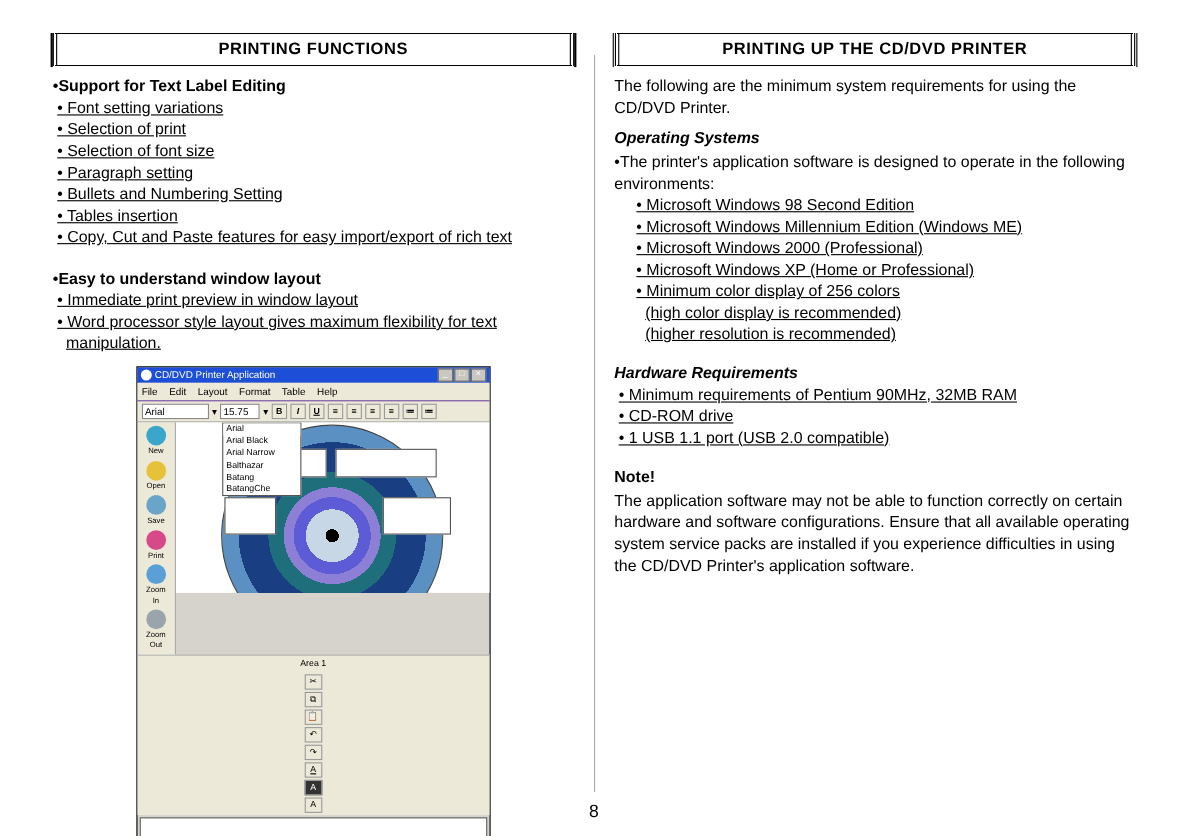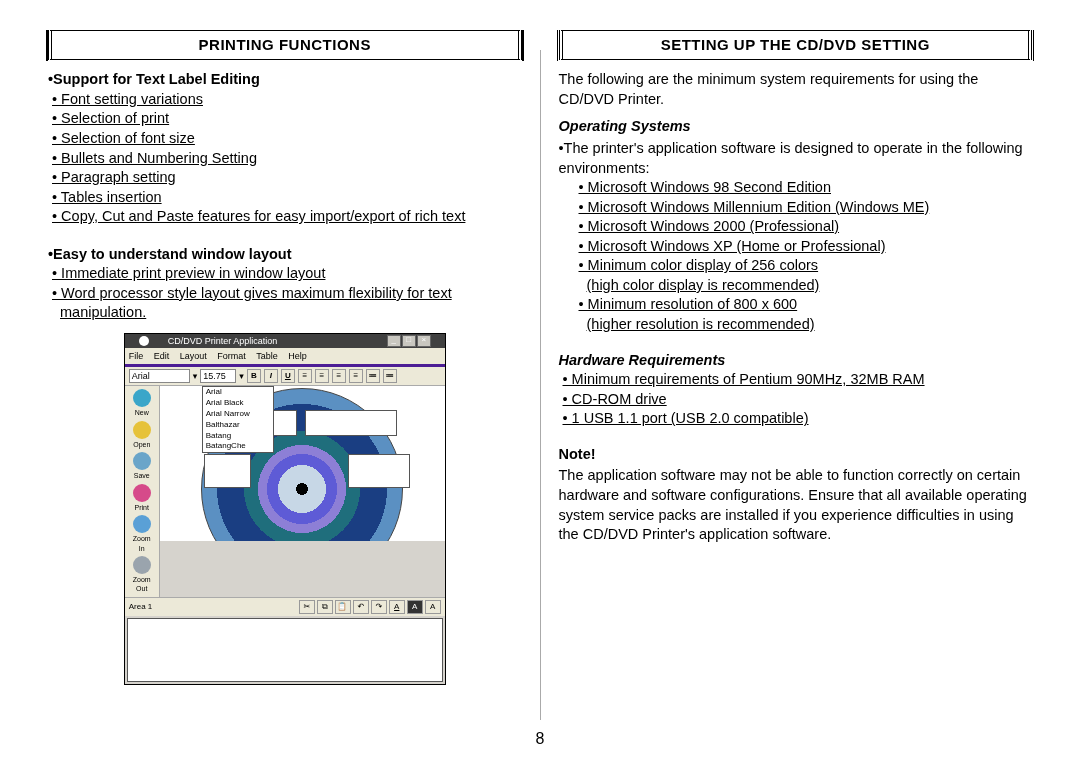--- a/index.html
+++ b/index.html
@@ -84,27 +84,26 @@
   }
   
   .app-window {
     width: 320px;
     margin: 10px auto 0 auto;
     border: 1px solid #000;
     background: #d6d3cd;
     font-size: 9px;
   }
   .titlebar {
-    background: #404040;
+    background: #1d4ed8;
     color: #fff;
     display: flex;
     align-items: center;
-    padding: 1px 14px;
+    padding: 1px 3px;
     font-size: 9px;
-    gap: 16px;
   }
   .titlebar-icon {
     width: 10px; height: 10px;
     background: #fff;
     border-radius: 50%;
     margin-right: 3px;
   }
   .titlebar-btns {
     margin-left: auto;
     display: flex;
@@ -115,21 +114,21 @@
     background: #c9c7c0;
     border: 1px solid #666;
     font-size: 8px;
     line-height: 8px;
     text-align: center;
   }
   .menubar {
     background: #ece9d8;
     padding: 2px 4px;
     font-size: 9px;
-    border-bottom: 3px solid #4c1d95;
+    border-bottom: 1px solid #4c1d95;
   }
   .menubar span { margin-right: 8px; }
   .toolbar {
     background: #ece9d8;
     padding: 2px 4px;
     display: flex;
     align-items: center;
     gap: 3px;
     border-bottom: 1px solid #aaa;
     font-size: 9px;
@@ -227,20 +226,21 @@
   .font-dropdown div { padding: 0 3px; }
   .font-dropdown .sel { background: #fff; }
   .bottom-toolbar {
     background: #ece9d8;
     border-top: 1px solid #aaa;
     padding: 2px 4px;
     display: flex;
     align-items: center;
     gap: 2px;
     font-size: 8px;
+    flex-direction: column;
   }
   .bottom-toolbar .spacer { flex: 1; }
   .bt-btn {
     border: 1px solid #999;
     width: 14px; height: 12px;
     background: #ece9d8;
     font-size: 8px;
     text-align: center;
     line-height: 12px;
   }
@@ -256,22 +256,22 @@
 
 <div class="page">
 
   <div class="col">
     <div class="section-title">PRINTING FUNCTIONS</div>
 
     <div class="subhead">•Support for Text Label Editing</div>
     <div class="bullet-line">• Font setting variations</div>
     <div class="bullet-line">• Selection of print</div>
     <div class="bullet-line">• Selection of font size</div>
+    <div class="bullet-line">• Paragraph setting</div>
     <div class="bullet-line">• Bullets and Numbering Setting</div>
-    <div class="bullet-line">• Paragraph setting</div>
     <div class="bullet-line">• Tables insertion</div>
     <div class="bullet-line">• Copy, Cut and Paste features for easy import/export of rich text</div>
 
     <div style="height:10px"></div>
     <div class="subhead">•Easy to understand window layout</div>
     <div class="bullet-line">• Immediate print preview in window layout</div>
     <div class="bullet-line">• Word processor style layout gives maximum flexibility for text manipulation.</div>
 
     <div class="app-window">
       <div class="titlebar">
@@ -343,33 +343,32 @@
         <div class="bt-btn" style="background:#333;color:#fff">A</div>
         <div class="bt-btn">A</div>
       </div>
       <div class="big-textarea"></div>
     </div>
   </div>
 
   <div class="divider"></div>
 
   <div class="col">
-    <div class="section-title">SETTING UP THE CD/DVD SETTING</div>
+    <div class="section-title">PRINTING UP THE CD/DVD PRINTER</div>
 
     <div class="para">The following are the minimum system requirements for using the CD/DVD Printer.</div>
 
     <div class="subhead italic">Operating Systems</div>
     <div class="para">•The printer's application software is designed to operate in the following environments:</div>
     <div class="bullet-line indent">• Microsoft Windows 98 Second Edition</div>
     <div class="bullet-line indent">• Microsoft Windows Millennium Edition (Windows ME)</div>
     <div class="bullet-line indent">• Microsoft Windows 2000 (Professional)</div>
     <div class="bullet-line indent">• Microsoft Windows XP (Home or Professional)</div>
     <div class="bullet-line indent">• Minimum color display of 256 colors</div>
     <div class="bullet-line indent2">(high color display is recommended)</div>
-    <div class="bullet-line indent">• Minimum resolution of 800 x 600</div>
     <div class="bullet-line indent2">(higher resolution is recommended)</div>
 
     <div style="height:8px"></div>
     <div class="subhead italic">Hardware Requirements</div>
     <div class="bullet-line">• Minimum requirements of Pentium 90MHz, 32MB RAM</div>
     <div class="bullet-line">• CD-ROM drive</div>
     <div class="bullet-line">• 1 USB 1.1 port (USB 2.0 compatible)</div>
 
     <div style="height:8px"></div>
     <div class="subhead">Note!</div>

